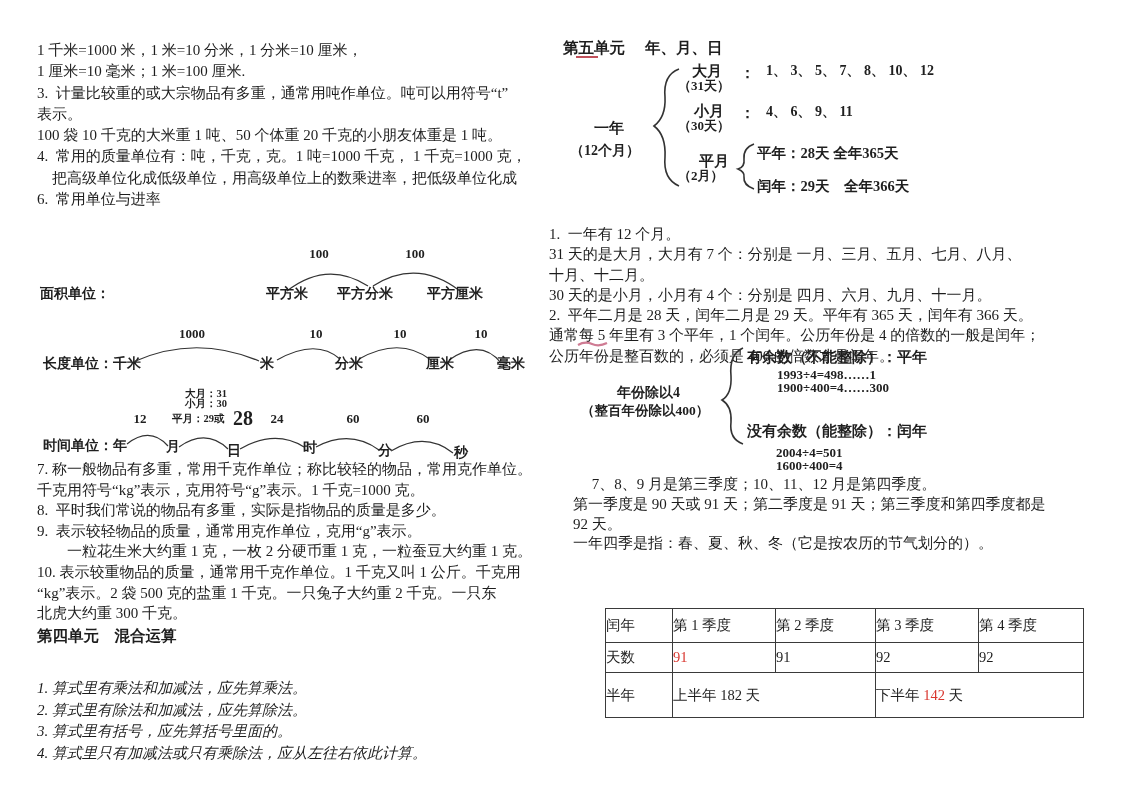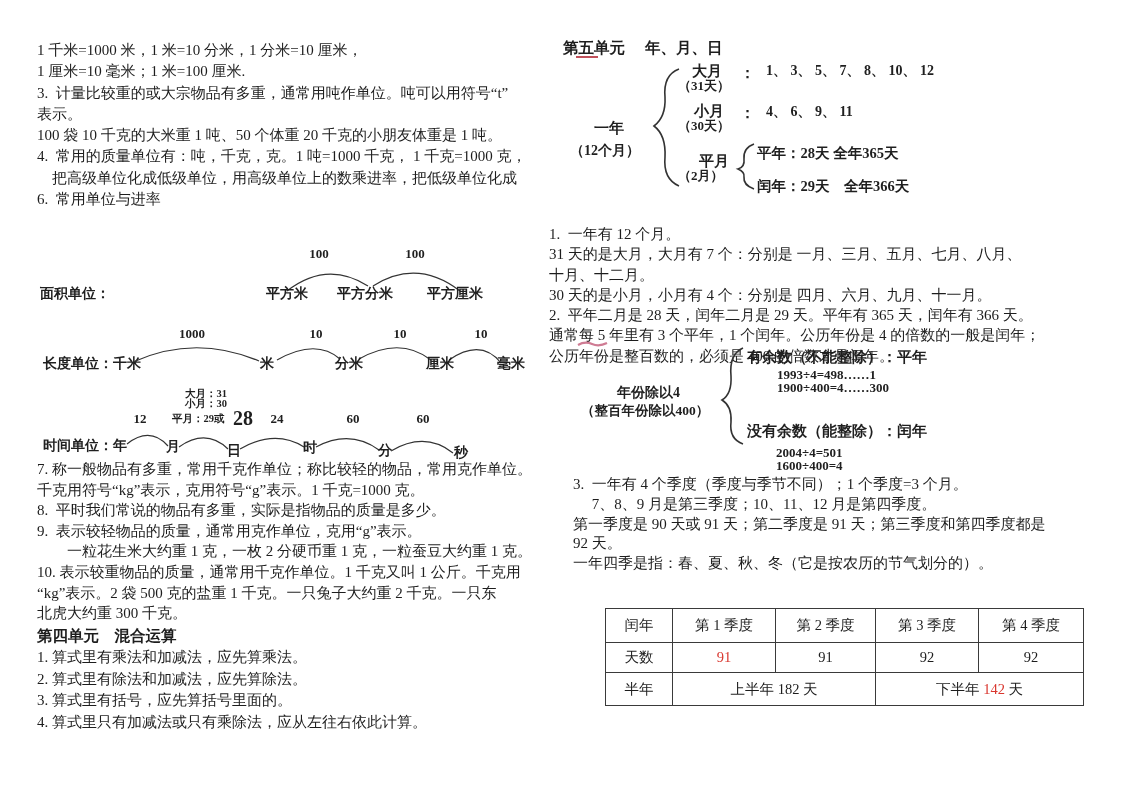--- a/index.html
+++ b/index.html
@@ -5,21 +5,21 @@
   html,body{margin:0;padding:0;background:#e8e8e8;}
   .page{
     position:relative;width:1122px;height:793px;background:#ffffff;
     font-family:"Liberation Serif","DejaVu Serif",serif;
     color:#1d1d1d;overflow:hidden;
   }
   .block{position:absolute;}
   .line{white-space:pre;font-size:15px;}
   .sec-title{font-weight:bold;font-size:15.5px;white-space:pre;}
   .qtable{border-collapse:collapse;table-layout:fixed;}
-  .qtable td{border:1.4px solid #3a3a3a;text-align:center;vertical-align:middle;
+  .qtable td{border:1.4px solid #3a3a3a;text-align:left;vertical-align:middle;
     font-size:14.5px;padding:0;white-space:pre;}
   .red{color:#d9362e;}
   svg text{font-family:"Liberation Serif","DejaVu Serif",serif;fill:#1f1f1f;font-weight:600;}
   svg path{fill:none;stroke:#333;stroke-width:1.2;}
   svg path.brace{stroke-width:1.6;}
   svg path.pink{stroke:#cf7b93;stroke-width:2.2;}
   .redline{border-top:2px solid #c0505a;}
 </style>
 </head>
 <body>
@@ -89,21 +89,21 @@
     <div class="line">千克用符号“kg”表示，克用符号“g”表示。1 千克=1000 克。</div>
     <div class="line">8.  平时我们常说的物品有多重，实际是指物品的质量是多少。</div>
     <div class="line">9.  表示较轻物品的质量，通常用克作单位，克用“g”表示。</div>
     <div class="line">　　一粒花生米大约重 1 克，一枚 2 分硬币重 1 克，一粒蚕豆大约重 1 克。</div>
     <div class="line">10. 表示较重物品的质量，通常用千克作单位。1 千克又叫 1 公斤。千克用</div>
     <div class="line">“kg”表示。2 袋 500 克的盐重 1 千克。一只兔子大约重 2 千克。一只东</div>
     <div class="line">北虎大约重 300 千克。</div>
   </div>
 
   <div class="block sec-title" style="left:37px;top:626px;">第四单元　混合运算</div>
-  <div class="block" style="left:37px;top:647px;line-height:21.5px;">
+  <div class="block" style="left:37px;top:678px;line-height:21.5px;font-style:italic;">
     <div class="line">1. 算式里有乘法和加减法，应先算乘法。</div>
     <div class="line">2. 算式里有除法和加减法，应先算除法。</div>
     <div class="line">3. 算式里有括号，应先算括号里面的。</div>
     <div class="line">4. 算式里只有加减法或只有乘除法，应从左往右依此计算。</div>
   </div>
 
   <div class="block" style="left:563px;top:38px;">
     <span class="sec-title">第五单元</span><span class="sec-title" style="margin-left:20px;">年、月、日</span>
   </div>
   <div class="block redline" style="left:576px;top:56px;width:22px;height:0;"></div>
@@ -144,21 +144,20 @@
     <path class="brace" d="M173 8 Q159 14 161 36 Q162 54 152 60 Q162 66 161 82 Q159 99 173 104"></path>
     <text x="177" y="22" font-size="15">有余数（不能整除）：平年</text>
     <text x="207" y="39" font-size="13">1993÷4=498……1</text>
     <text x="207" y="52" font-size="13">1900÷400=4……300</text>
     <text x="177" y="96" font-size="15">没有余数（能整除）：闰年</text>
     <text x="206" y="117" font-size="13">2004÷4=501</text>
     <text x="206" y="130" font-size="13">1600÷400=4</text>
   </svg>
 
   <div class="block" style="left:573px;top:475px;line-height:19.8px;">
-    <div class="line">3.  一年有 4 个季度（季度与季节不同）；1 个季度=3 个月。</div>
     <div class="line">　 7、8、9 月是第三季度；10、11、12 月是第四季度。</div>
     <div class="line">第一季度是 90 天或 91 天；第二季度是 91 天；第三季度和第四季度都是</div>
     <div class="line">92 天。</div>
     <div class="line">一年四季是指：春、夏、秋、冬（它是按农历的节气划分的）。</div>
   </div>
 
   <table class="block qtable" style="left:605px;top:608px;">
     <colgroup>
       <col style="width:67px">
         <col style="width:103px">
@@ -174,21 +173,21 @@
       <td>第 3 季度</td>
       <td>第 4 季度</td>
     </tr>
     <tr style="height:30px;">
       <td>天数</td>
       <td class="red">91</td>
       <td>91</td>
       <td>92</td>
       <td>92</td>
     </tr>
-    <tr style="height:33px;font-family:Liberation Serif, serif;">
+    <tr style="height:45px;font-family:Liberation Serif, serif;">
       <td>半年</td>
       <td colspan="2">上半年 182 天</td>
       <td colspan="2"><span>下半年 </span><span class="red">142</span><span> 天</span></td>
     </tr>
   </tbody>
     </table>
 
 </div>
 
 </body></html>

